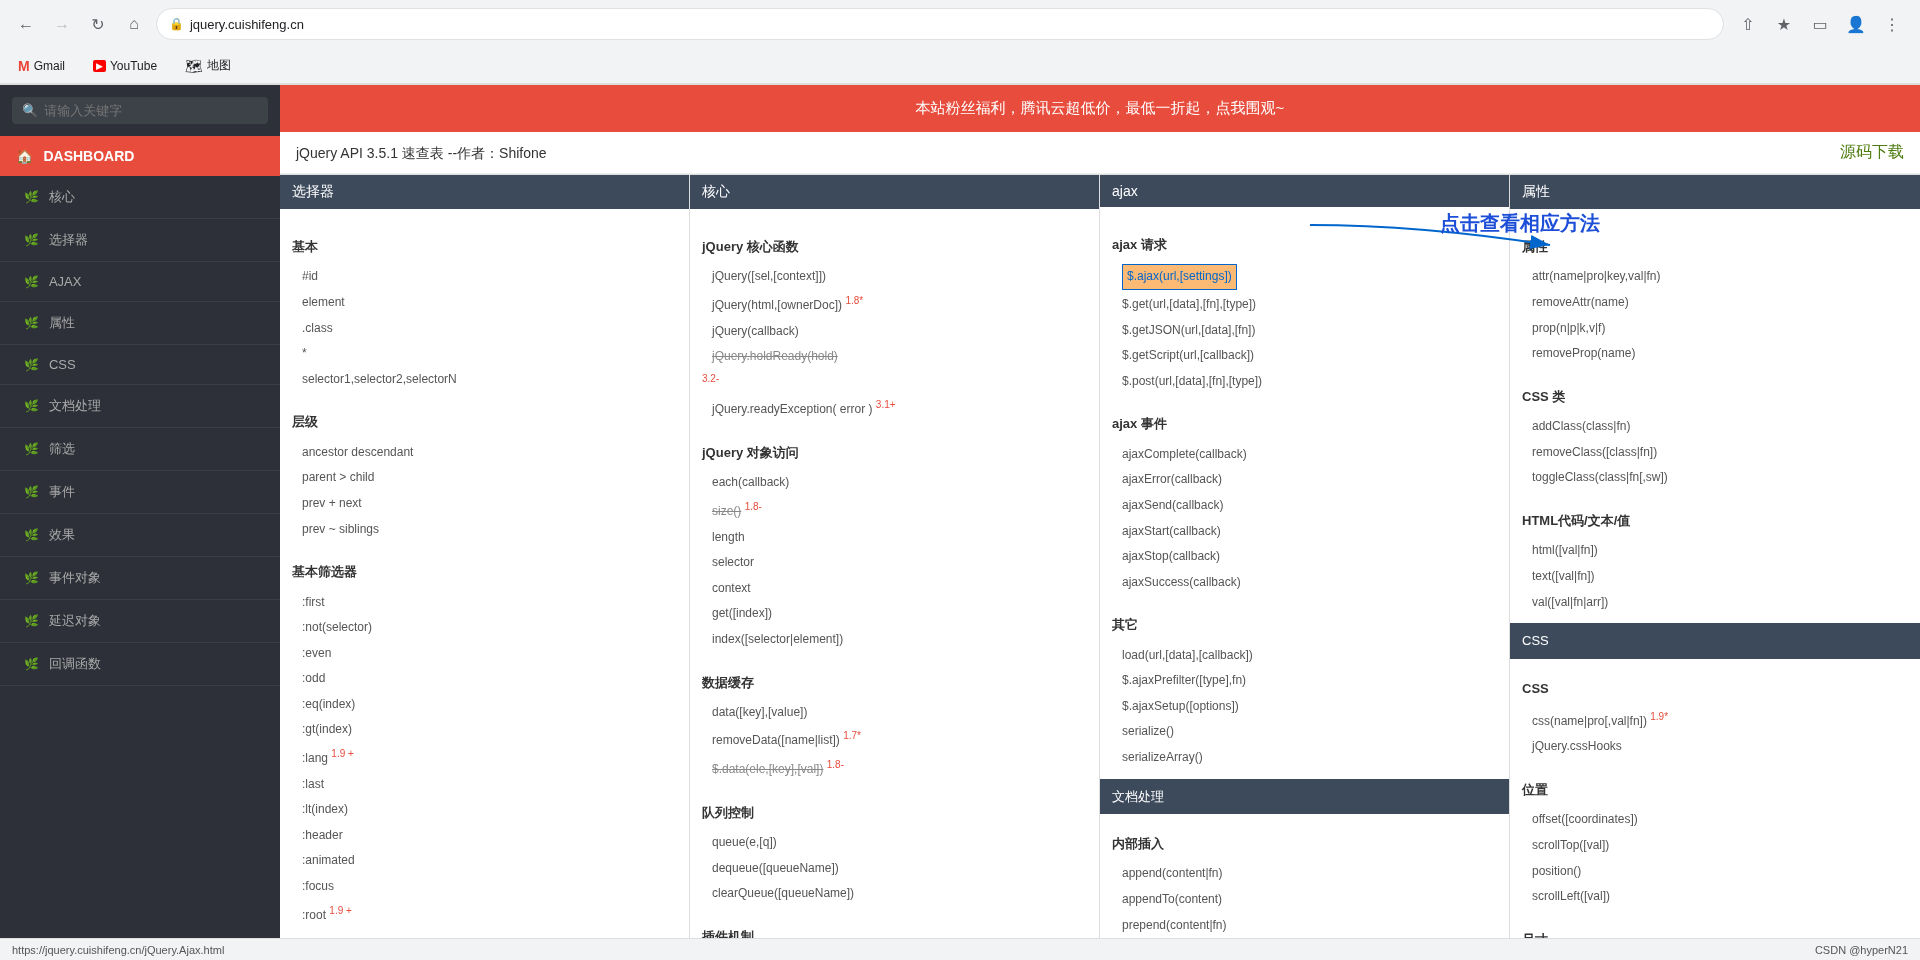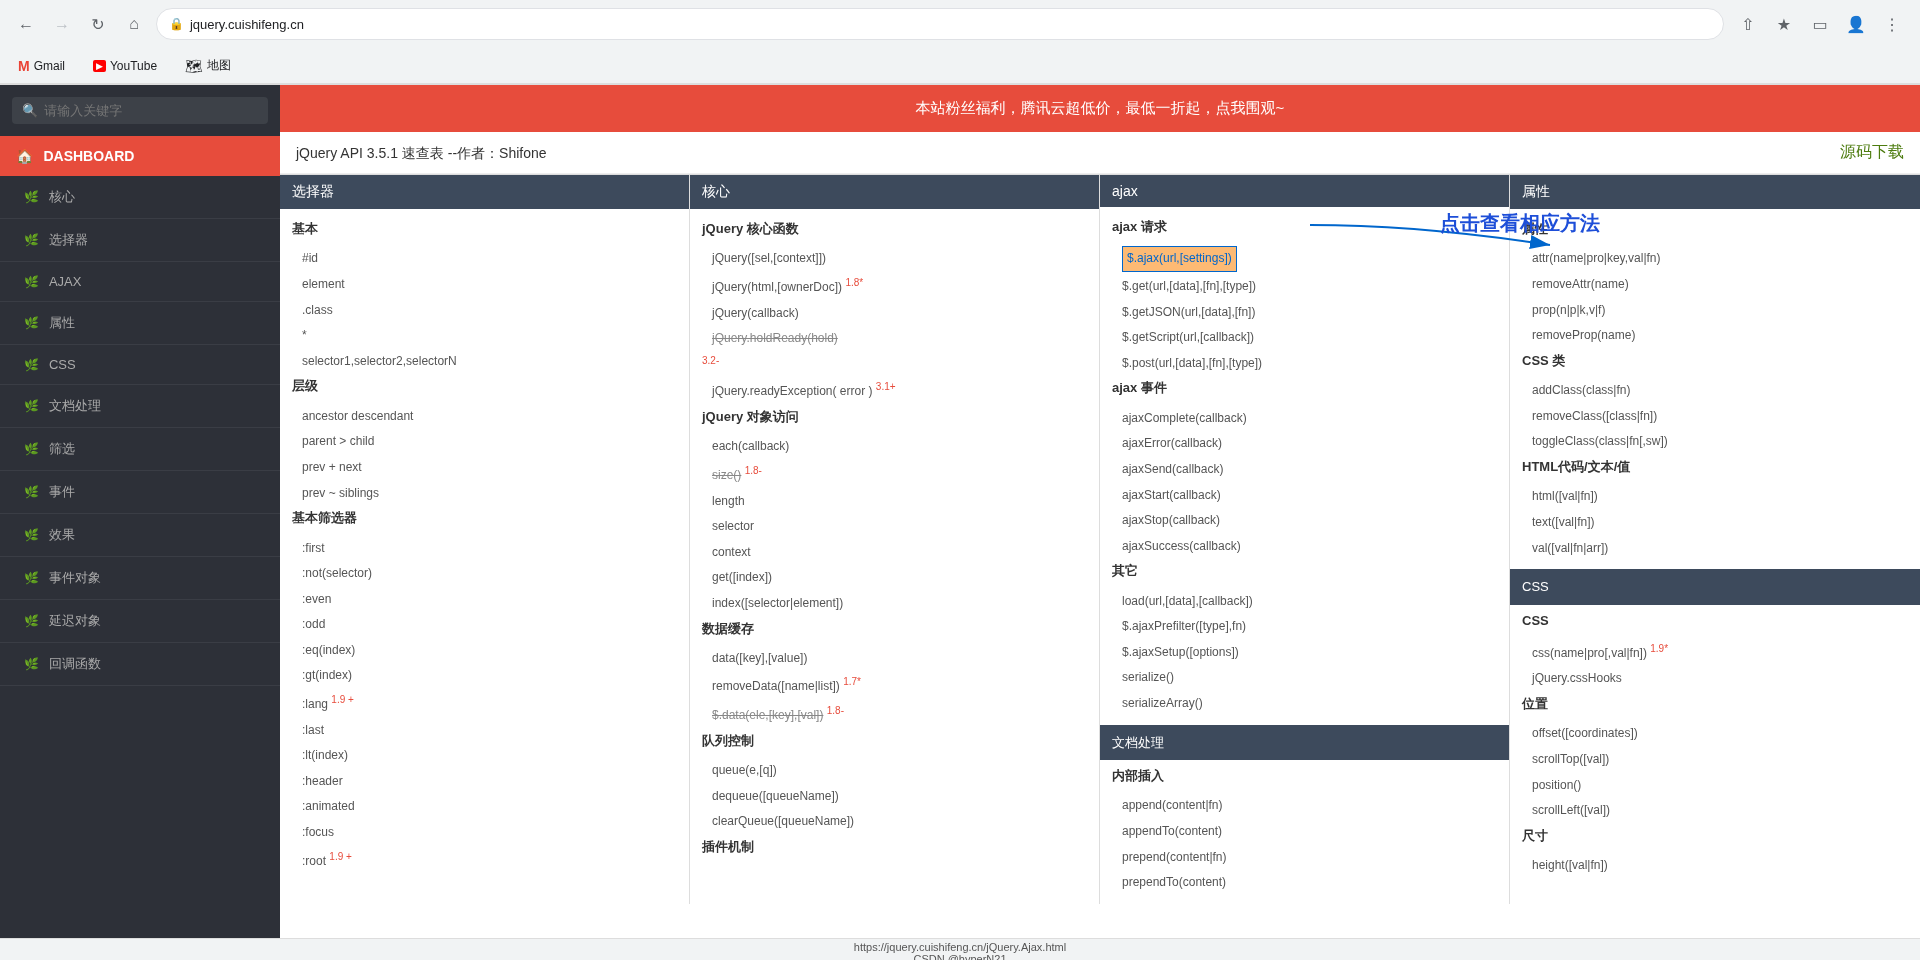--- a/index.html
+++ b/index.html
@@ -103,21 +103,21 @@
     .grid-col { border-right: 1px solid #ddd; }
     .grid-col:last-child { border-right: none; }
 
     .col-header {
       background: #3d4a5c; color: white; padding: 8px 12px;
       font-size: 14px; font-weight: 500;
     }
     .col-body { padding: 8px 12px; }
 
     .section-title {
-      font-size: 13px; color: #333; font-weight: bold; margin: 0 0 6px 0;
+      font-size: 13px; color: #333; font-weight: bold; margin: 18px 0 6px 0;
     }
     .api-link {
       display: block; color: #555; text-decoration: none; padding: 2px 0;
       font-size: 12px; cursor: pointer;
     }
     .api-link.indented { padding-left: 10px; }
 
     .version-badge {
       color: #e74c3c; font-size: 10px; vertical-align: super;
     }
@@ -134,21 +134,20 @@
       position: relative;
     }
 
     
     .status-bar {
       position: fixed; bottom: 0; left: 0; right: 0;
       background: #f1f3f4; border-top: 1px solid #ddd;
       padding: 2px 12px; font-size: 11px; color: #555;
       display: flex; justify-content: space-between; align-items: center;
       height: 22px;
-      flex-direction: column;
     }
 
     
     ::-webkit-scrollbar { width: 8px; height: 8px; }
     ::-webkit-scrollbar-track { background: #f1f1f1; }
     ::-webkit-scrollbar-thumb { background: #c1c1c1; border-radius: 4px; }
 
     
     .sidebar::-webkit-scrollbar { width: 6px; }
     .sidebar::-webkit-scrollbar-track { background: #2d3038; }

